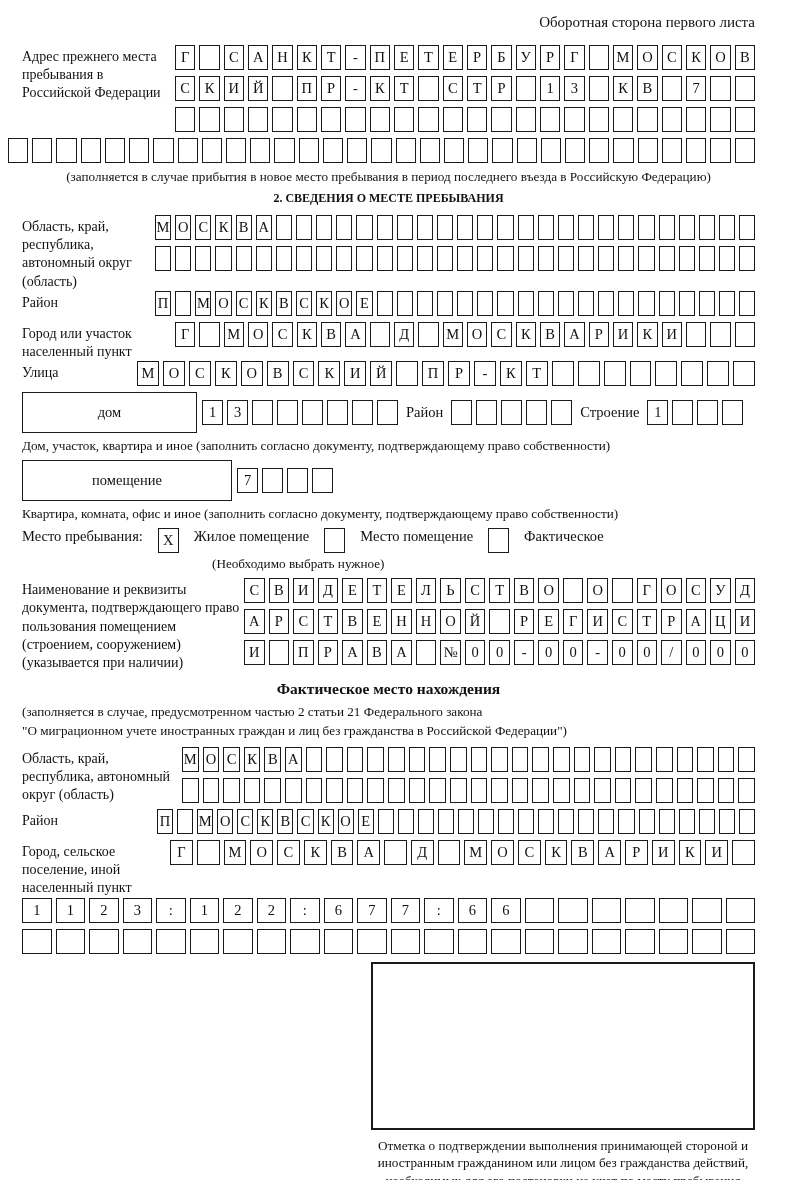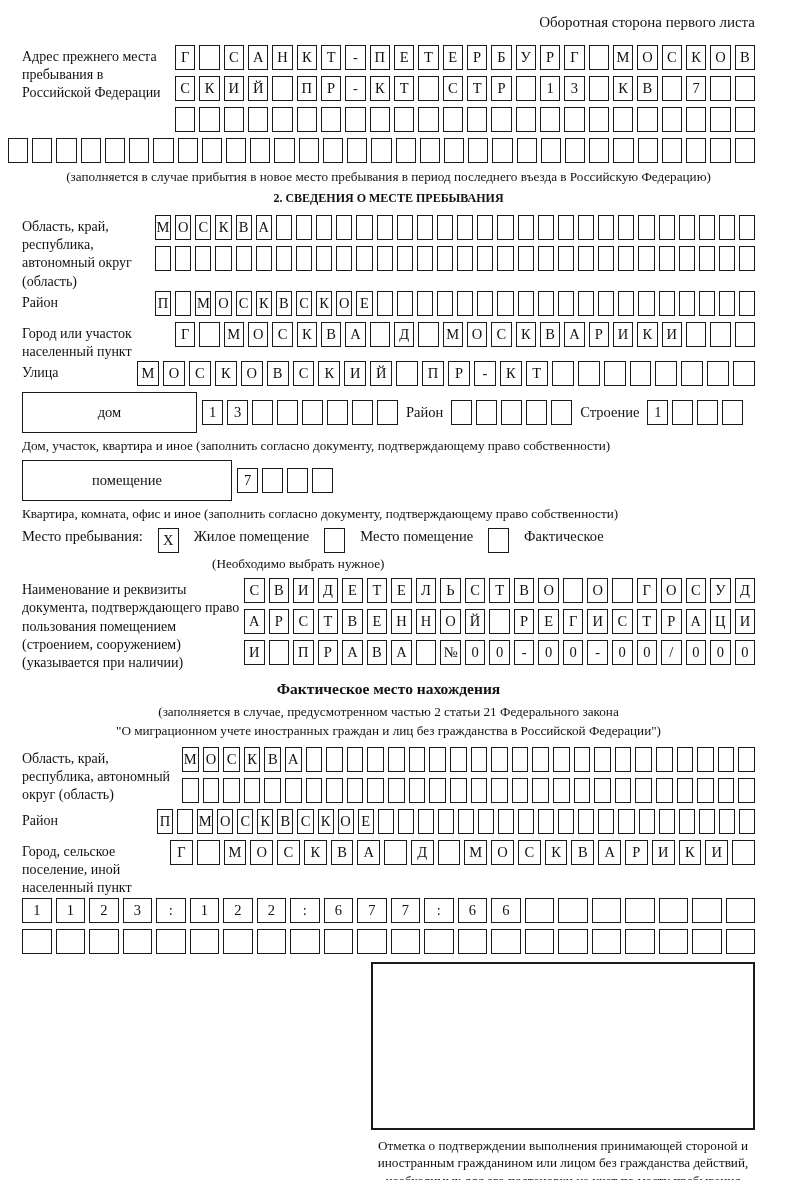--- a/index.html
+++ b/index.html
@@ -39,21 +39,21 @@
   .fixcells { display:flex; gap:4px; }
   .fixcells .cell { flex:none; width:21px; height:25px; }
   .inlbl { font-size:14.5px; padding:0 3px; flex:none; }
 
   .stayrow { display:flex; gap:15px; font-size:14.5px; margin:5px 0 3px; }
   .chk { width:21px; height:25px; border:1.6px solid #1a1a1a; flex:none;
          display:flex; align-items:center; justify-content:center; font-size:14.5px; }
   .staynote { margin-left:190px; }
 
   .acthead { text-align:center; font-weight:bold; font-size:15.5px; margin:8px 0 6px; }
-  .actnote { font-size:13.2px; text-align:center; margin:0 0 3px; }
+  .actnote { font-size:13.2px; text-align:left; margin:0 0 3px; }
 
   .stamp-wrap { width:384px; margin-left:auto; margin-top:2px; }
   .stamp-box { border:2px solid #1a1a1a; height:168px; }
   .stamp-cap { font-size:13.2px; line-height:1.33; text-align:center; margin:7px -28px 0; }
 </style>
 </head>
 <body>
 
 <div class="corner">Оборотная сторона первого листа</div>
 

